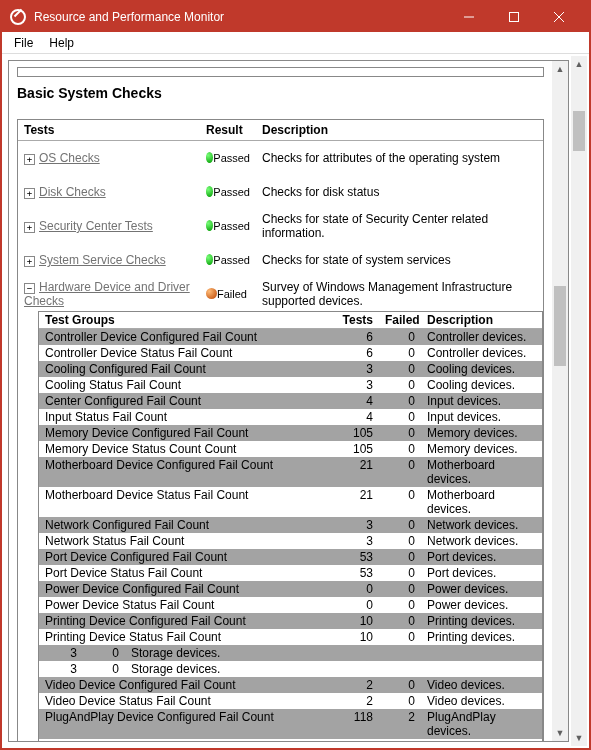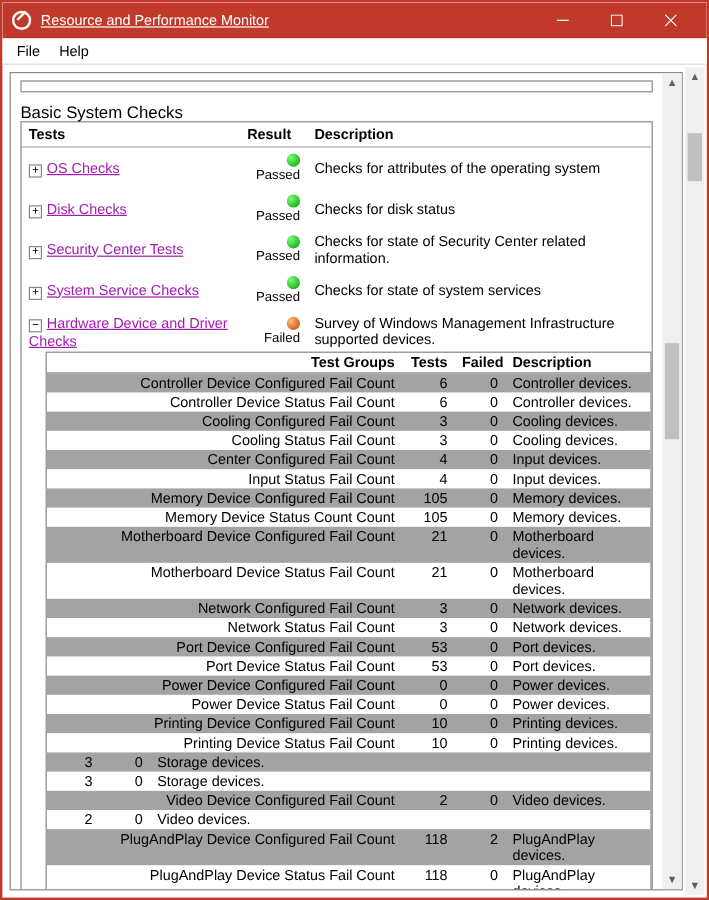--- a/index.html
+++ b/index.html
@@ -29,21 +29,21 @@
     margin-right: 8px;
   }
   .titlebar .app-icon::after {
     content: "";
     position: absolute;
     width: 2px; height: 10px;
     background: #fff;
     left: 5px; top: -3px;
     transform: rotate(45deg);
   }
-  .titlebar .title { flex: 1; font-size: 12px; text-decoration: underline; }
+  .titlebar .title { flex: 1; font-size: 12px; }
   .win-controls { display: flex; }
   .win-btn {
     width: 45px; height: 30px;
     display: flex; align-items: center; justify-content: center;
     color: #fff;
   }
   .win-btn svg { width: 10px; height: 10px; }
   .menubar {
     background: #fff;
     height: 22px;
@@ -101,23 +101,23 @@
     height: 100%;
     overflow: hidden;
     padding: 6px 4px;
   }
   .stub-box {
     border: 1px solid #888;
     height: 10px;
     margin: 0 4px 8px 4px;
   }
   .section-title {
-    font-weight: normal;
+    font-weight: bold;
     font-size: 14px;
-    margin: 4px 4px 0 4px;
+    margin: 4px 4px 18px 4px;
   }
   .checks-table {
     border: 1px solid #888;
     margin: 0 4px 6px 4px;
   }
   .checks-header {
     display: flex;
     font-weight: bold;
     border-bottom: 1px solid #aaa;
   }
@@ -134,47 +134,47 @@
   .expand-box {
     width: 11px; height: 11px;
     border: 1px solid #888;
     display: inline-flex;
     align-items: center; justify-content: center;
     font-size: 9px; line-height: 1;
     margin-right: 4px;
     font-family: monospace;
   }
   .check-name {
-    color: #a21caf;
+    color: #737373;
     text-decoration: underline;
   }
   .result-cell {
     display: flex;
-    flex-direction: column;
-    align-items: flex-end;
+    flex-direction: row;
+    align-items: flex-start;
   }
   .dot {
     width: 11px; height: 11px;
     border-radius: 50%;
     margin-bottom: 1px;
   }
   .dot.green { background: radial-gradient(circle at 30% 30%, #7f7, #090); }
   .dot.orange { background: radial-gradient(circle at 30% 30%, #fb7, #b40); }
   .result-text { font-size: 11px; }
   .groups-table {
     border: 1px solid #888;
     margin: 0 0 0 20px;
   }
   .groups-header {
     display: flex;
     font-weight: bold;
     border-bottom: 1px solid #aaa;
   }
   .groups-header > div, .group-row > div { padding: 1px 6px; font-size: 12px; }
-  .gcol-name { width: 296px; text-align: right; }
+  .gcol-name { width: 296px; }
   .gcol-tests { width: 44px; text-align: right; }
   .gcol-failed { width: 42px; text-align: right; }
   .gcol-desc { flex: 1; }
   .group-row { display: flex; }
   .group-row.alt { background: #a3a3a3; }
 </style>
 </head>
 <body>
 
 <div class="titlebar">
@@ -398,20 +398,21 @@
                 <div class="gcol-failed">0</div>
                 <div class="gcol-desc">Storage devices.</div>
               </div>
               <div class="group-row alt">
                 <div class="gcol-name">Video Device Configured Fail Count</div>
                 <div class="gcol-tests">2</div>
                 <div class="gcol-failed">0</div>
                 <div class="gcol-desc">Video devices.</div>
               </div>
               <div class="group-row">
+                <div class="gcol-name">Video Device Status Fail Count</div>
                 <div class="gcol-tests">2</div>
                 <div class="gcol-failed">0</div>
                 <div class="gcol-desc">Video devices.</div>
               </div>
               <div class="group-row alt">
                 <div class="gcol-name">PlugAndPlay Device Configured Fail Count</div>
                 <div class="gcol-tests">118</div>
                 <div class="gcol-failed">2</div>
                 <div class="gcol-desc">PlugAndPlay devices.</div>
               </div>

